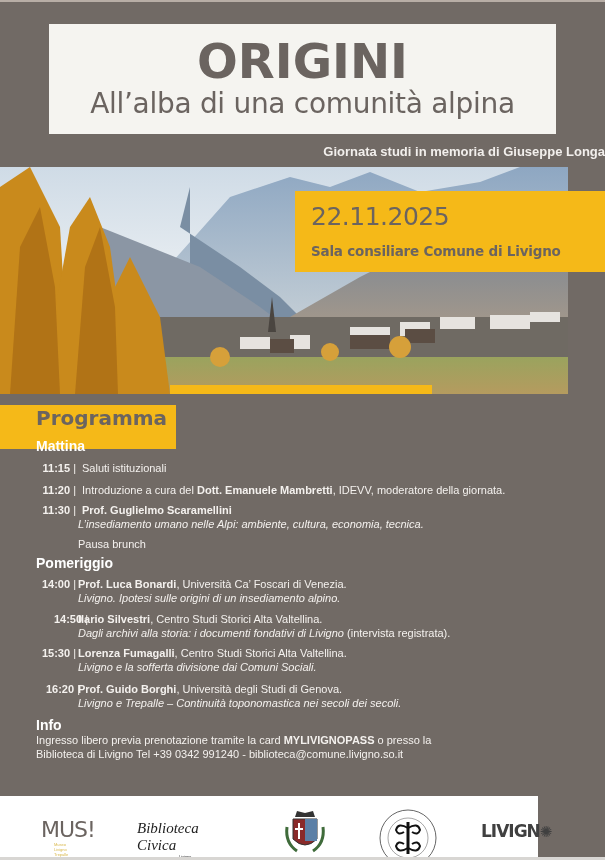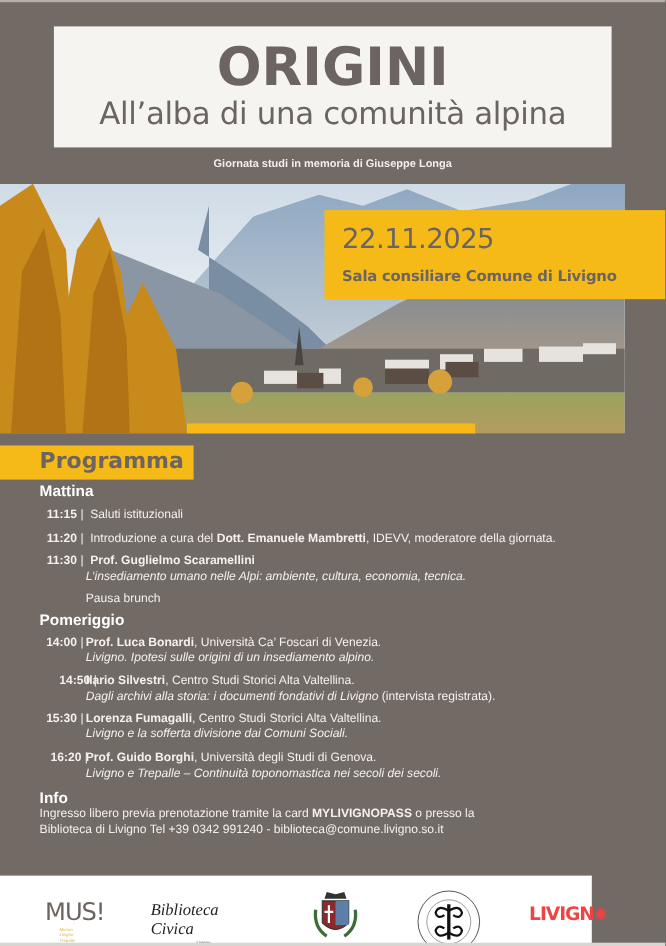--- a/index.html
+++ b/index.html
@@ -2,49 +2,49 @@
 <html><head>
 <meta charset="utf-8">
 <style>
   * { margin:0; padding:0; box-sizing:border-box; }
   html, body { width:605px; height:860px; overflow:hidden; }
   body { background:#716a65; font-family:"Liberation Sans", sans-serif; color:#ffffff; position:relative; }
   .topline { position:absolute; left:0; top:0; width:605px; height:2px; background:#b8aea6; }
   .title-box { position:absolute; left:49px; top:24px; width:507px; height:110px; background:#f5f4f0; text-align:center; color:#6b6460; }
   .title-main { font-family:"DejaVu Sans", sans-serif; font-weight:bold; font-size:48px; line-height:50px; margin-top:12px; letter-spacing:0px; }
   .title-sub { font-family:"DejaVu Sans", sans-serif; font-size:28px; line-height:32px; margin-top:2px; font-weight:normal; letter-spacing:-0.3px; }
-  .memoria { position:absolute; left:0; top:144px; width:605px; text-align:center; font-size:10px; font-weight:bold; color:#f2efec; }
+  .memoria { position:absolute; left:0; top:144px; width:605px; text-align:right; font-size:13px; font-weight:bold; color:#f2efec; }
   .photo { position:absolute; left:0; top:167px; width:568px; height:227px; overflow:hidden;
     background:
       linear-gradient(180deg, rgba(255,255,255,0) 0%, rgba(255,255,255,0) 100%);
   }
   .photo svg { display:block; }
   .photo-strip { position:absolute; left:170px; top:385px; width:262px; height:9px; background:#f5b918; }
   .date-box { position:absolute; left:295px; top:191px; width:310px; height:81px; background:#f5b918; color:#6b6460; }
   .date { font-family:"DejaVu Sans", sans-serif; font-weight:normal; font-size:25px; position:absolute; left:16px; top:11px; letter-spacing:-0.5px; }
   .place { font-family:"DejaVu Sans", sans-serif; font-weight:bold; font-size:13.5px; position:absolute; left:16px; top:52px; letter-spacing:-0.2px; }
-  .prog-box { position:absolute; left:0; top:405px; width:176px; height:31px; background:#f5b918;text-align:center; }
+  .prog-box { position:absolute; left:0; top:405px; width:176px; height:44px; background:#f5b918;text-align:center; }
   .prog-title { position:absolute; left:36px; top:1px; font-family:"DejaVu Sans", sans-serif; font-weight:bold; font-size:20px; color:#6b6460; letter-spacing:0px; }
   .section-h { position:absolute; left:36px; font-weight:bold; font-size:14px; color:#ffffff; }
   .row { position:absolute; left:0; width:605px; font-size:11px; line-height:14px; color:#f4f1ee; }
   .time { position:absolute; font-weight:bold; text-align:right; width:66px; left:0; }
   .sep { font-weight:normal; }
   .desc { position:absolute; left:72px; white-space:nowrap; }
   .desc b { font-weight:bold; }
   .talk { position:absolute; left:77px; font-style:italic; white-space:nowrap; }
   .info-h { position:absolute; left:36px; top:717px; font-weight:bold; font-size:14px; }
   .info-t { position:absolute; left:36px; font-size:11px; line-height:14px; white-space:nowrap; color:#f4f1ee; }
   .footer { position:absolute; left:0; top:796px; width:538px; height:91px; background:#ffffff; }
   .logo { position:absolute; }
   .mus-main { font-family:"DejaVu Sans", sans-serif; font-size:22px; color:#6b6460; letter-spacing:-1px; }
   .mus-sub { font-size:4px; color:#d9b84c; line-height:5px; margin-left:13px; }
   .bib-main { font-family:"Liberation Serif", serif; font-style:italic; font-size:15px; color:#222; }
   .bib-sub { font-size:4px; color:#333; text-align:center; }
   .comune-txt { font-family:"Liberation Serif", serif; font-style:italic; font-size:6px; color:#333; text-align:center; }
-  .livigno-logo { font-family:"DejaVu Sans", sans-serif; font-weight:bold; font-size:17px; color:#ef4444; letter-spacing:-1px; }
+  .livigno-logo { font-family:"DejaVu Sans", sans-serif; font-weight:bold; font-size:17px; color:#404040; letter-spacing:-1px; }
   .bottomline { position:absolute; left:0; top:857px; width:605px; height:3px; background:#d8d6d3; }
 </style>
 </head>
 <body>
 
 <div class="topline"></div>
 
 <div class="title-box">
   <div class="title-main">ORIGINI</div>
   <div class="title-sub">All’alba di una comunità alpina</div>

